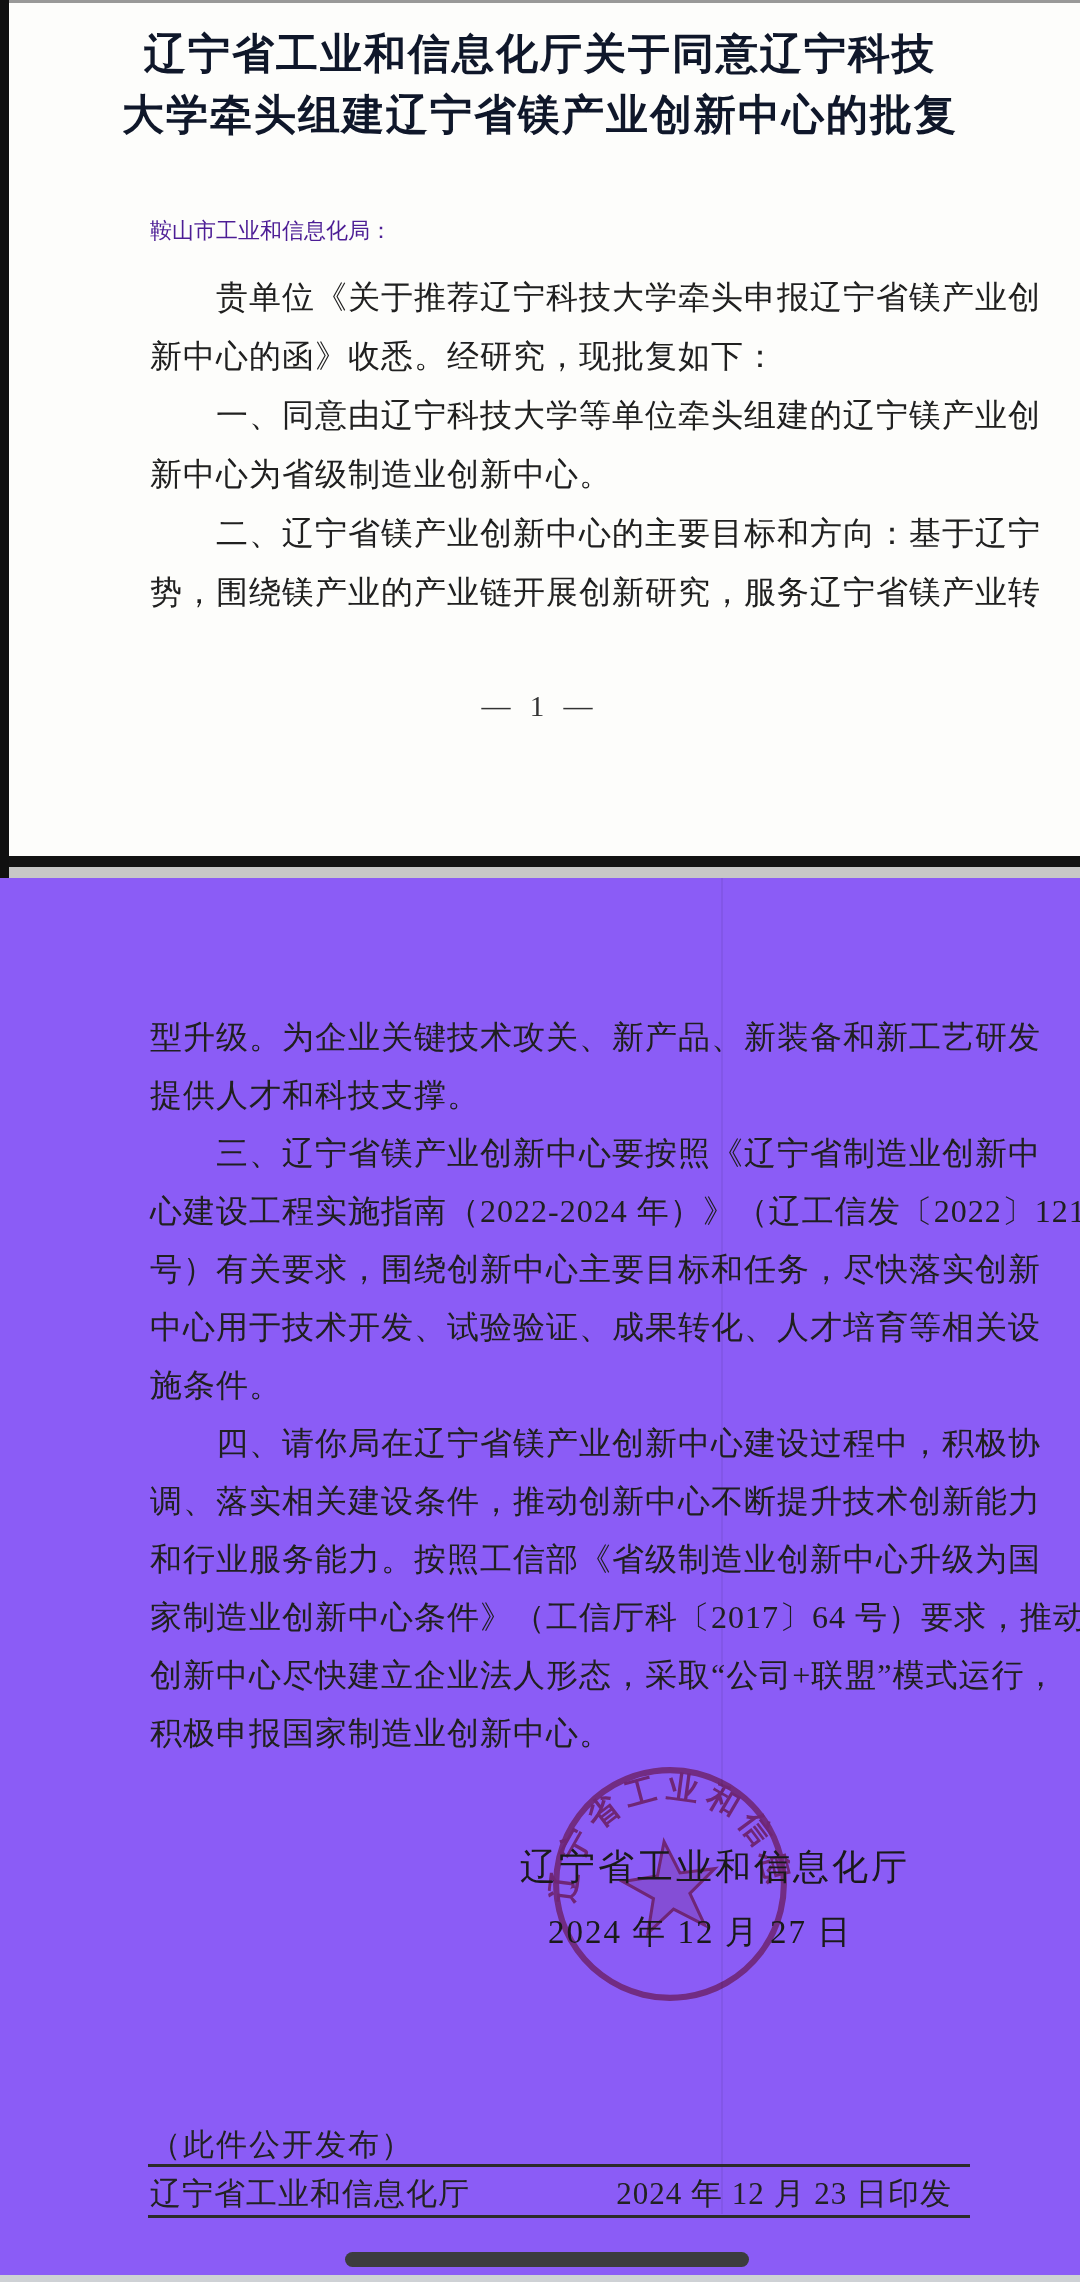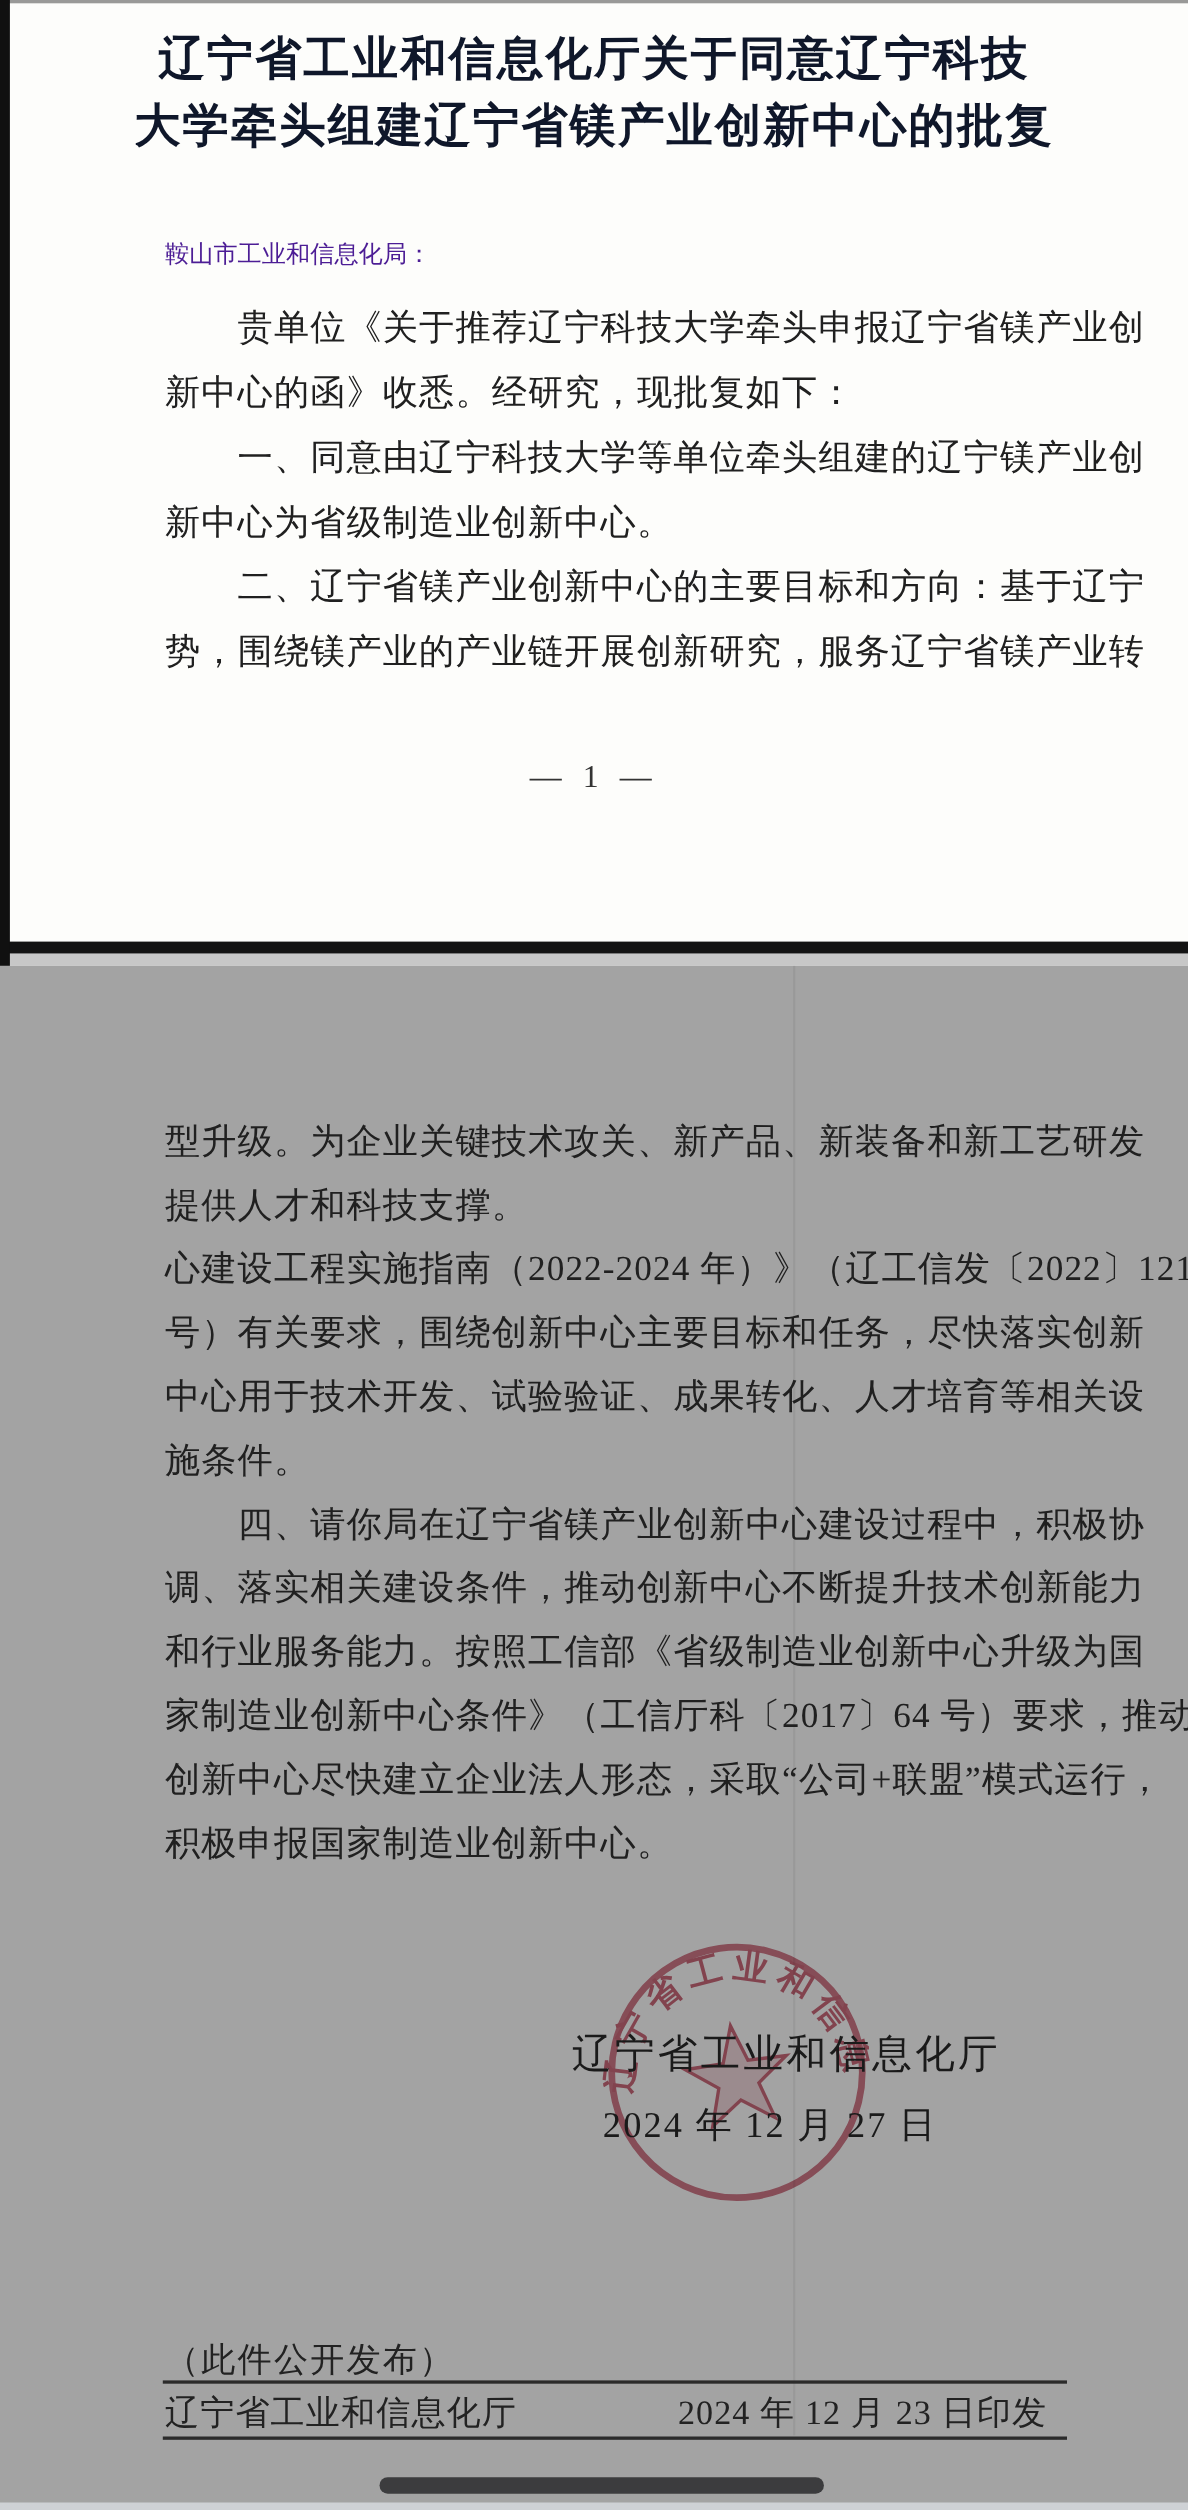--- a/index.html
+++ b/index.html
@@ -17,21 +17,21 @@
   .addressee{position:absolute;top:210px;left:150px;font-size:22px;line-height:42px;color:#4c1d95;}
   .p1-body{position:absolute;top:268px;left:150px;width:818px;}
   .p1-body .line{height:59px;line-height:59px;font-size:32px;letter-spacing:1px;white-space:nowrap;color:#202020;}
   .indent{padding-left:66px;}
   .page-number{position:absolute;top:690px;left:0;width:1080px;text-align:center;
     font-size:29px;color:#333;letter-spacing:6px;}
   
   .divider-black{position:absolute;top:856px;left:0;width:1080px;height:11px;background:#131313;}
   .divider-gray{position:absolute;top:867px;left:0;width:1080px;height:11px;background:#c7c7c7;}
   
-  .page2{position:absolute;top:878px;left:0;width:1080px;height:1404px;background:#a3a3a3;}
+  .page2{position:absolute;top:878px;left:0;width:1080px;height:1404px;background:#8b5cf6;}
   .fold-line{position:absolute;top:0;left:721px;width:2px;height:1336px;background:rgba(0,0,0,0.06);}
   .p2-body{position:absolute;top:130px;left:150px;width:818px;}
   .p2-body .line{height:58px;line-height:58px;font-size:32px;letter-spacing:1px;white-space:nowrap;color:#202020;}
   .signature{position:absolute;top:965px;left:520px;font-size:36px;letter-spacing:3px;color:#1a1a1a;z-index:3;}
   .sign-date{position:absolute;top:1032px;left:548px;font-size:33px;letter-spacing:2px;color:#1a1a1a;z-index:3;}
   .seal{position:absolute;top:884px;left:548px;width:244px;height:244px;z-index:2;
     opacity:.85;mix-blend-mode:multiply;transform:rotate(-8deg);}
   .publish-note{position:absolute;top:1246px;left:150px;font-size:31px;letter-spacing:2px;color:#222;}
   .rule{position:absolute;left:148px;width:822px;height:3px;background:#2b2b2b;}
   .rule-top{top:1286px;}
@@ -73,20 +73,21 @@
 <div class="edge-left"></div>
 <div class="divider-black"></div>
 <div class="divider-gray"></div>
 
 <div class="page2">
   <div class="fold-line"></div>
 
   <div class="p2-body">
     <div class="line">型升级。为企业关键技术攻关、新产品、新装备和新工艺研发</div>
     <div class="line">提供人才和科技支撑。</div>
+    <div class="line indent">三、辽宁省镁产业创新中心要按照《辽宁省制造业创新中</div>
     <div class="line">心建设工程实施指南（2022-2024 年）》（辽工信发〔2022〕121</div>
     <div class="line">号）有关要求，围绕创新中心主要目标和任务，尽快落实创新</div>
     <div class="line">中心用于技术开发、试验验证、成果转化、人才培育等相关设</div>
     <div class="line">施条件。</div>
     <div class="line indent">四、请你局在辽宁省镁产业创新中心建设过程中，积极协</div>
     <div class="line">调、落实相关建设条件，推动创新中心不断提升技术创新能力</div>
     <div class="line">和行业服务能力。按照工信部《省级制造业创新中心升级为国</div>
     <div class="line">家制造业创新中心条件》（工信厅科〔2017〕64 号）要求，推动</div>
     <div class="line">创新中心尽快建立企业法人形态，采取“公司+联盟”模式运行，</div>
     <div class="line">积极申报国家制造业创新中心。</div>

